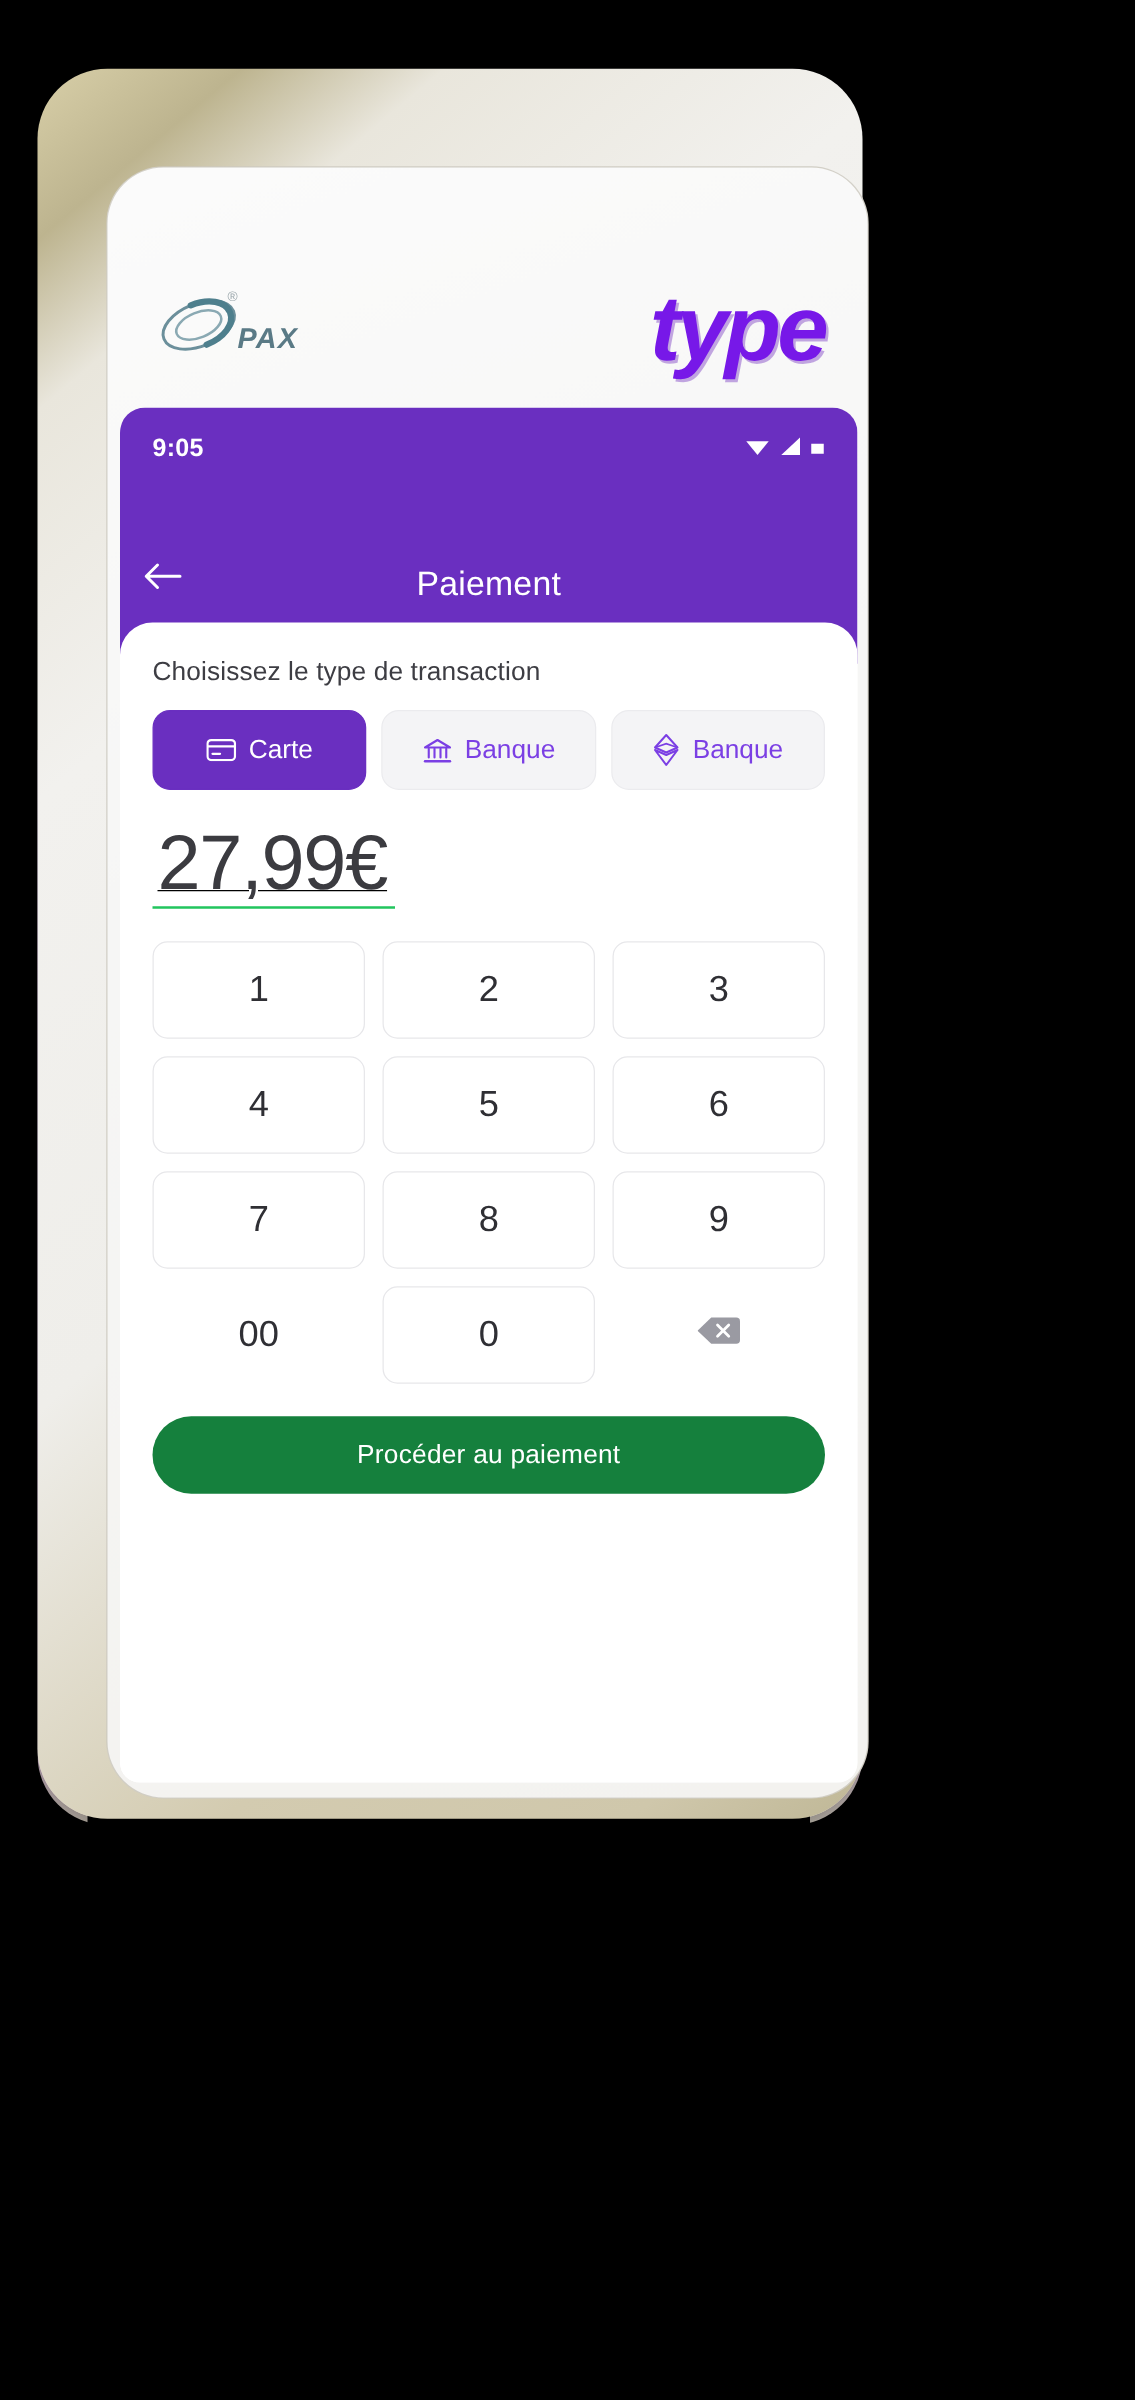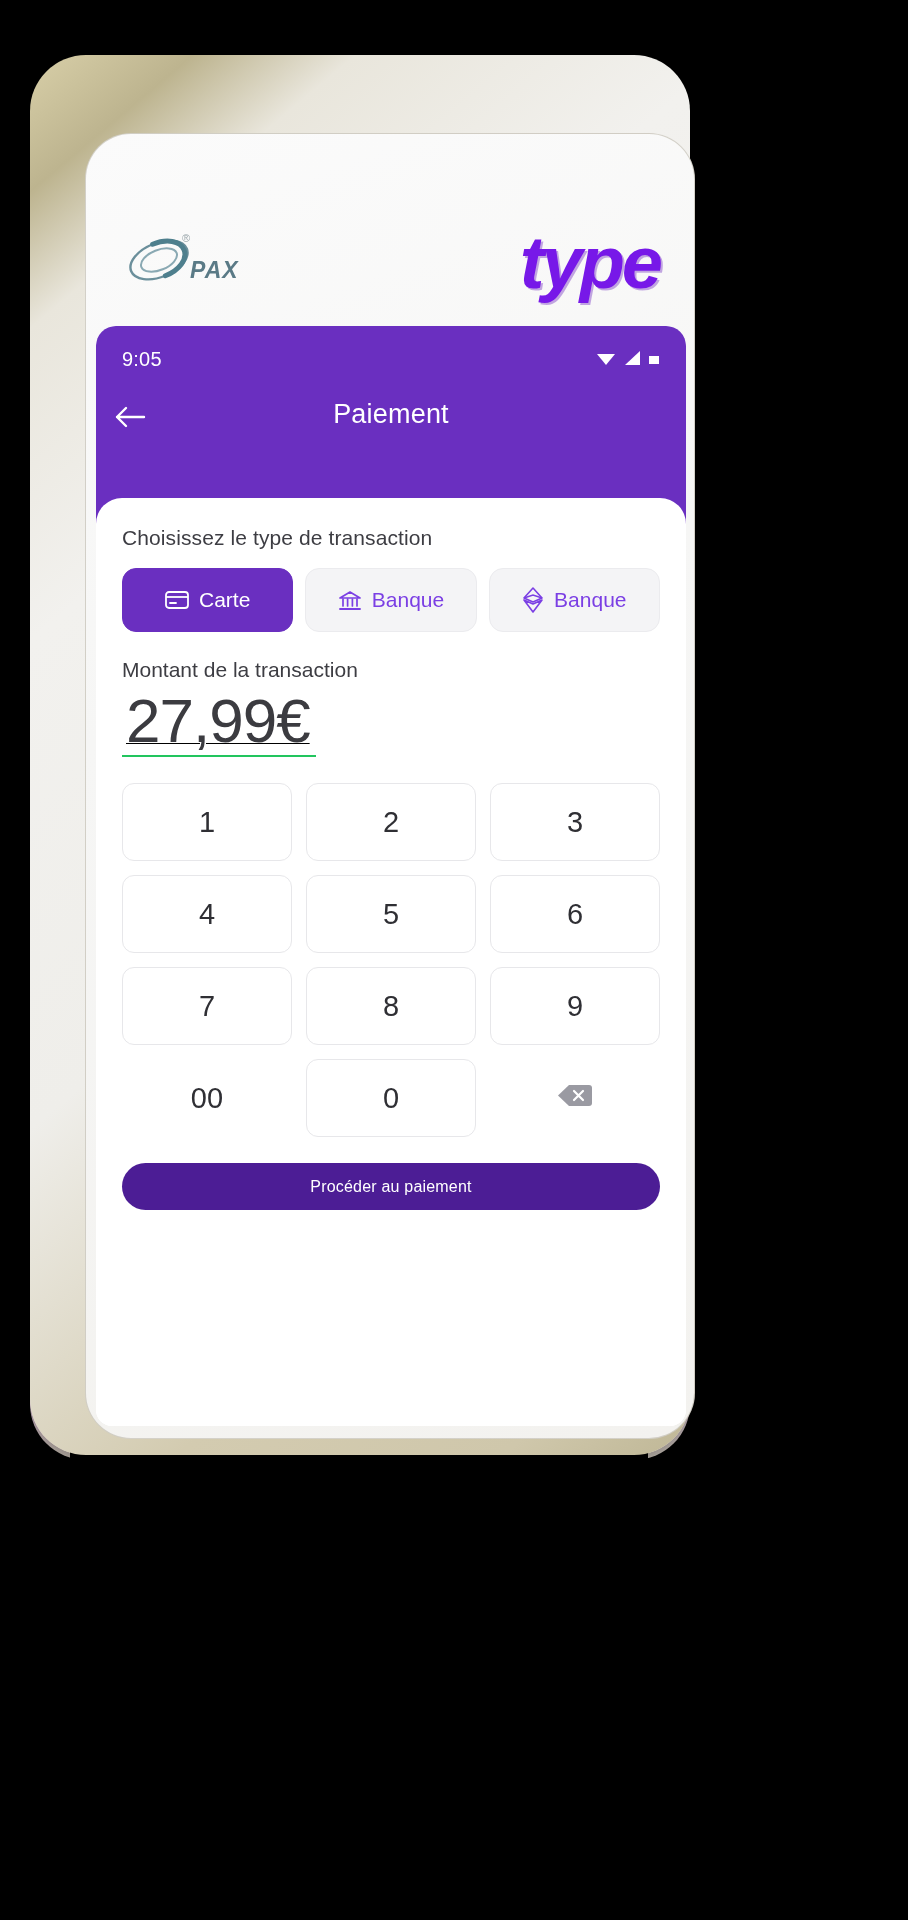--- a/index.html
+++ b/index.html
@@ -136,33 +136,33 @@
 
   .statusbar {
     display: flex;
     align-items: center;
     justify-content: space-between;
     padding: 22px 26px 0 26px;
     color: #ffffff;
   }
   .status-time {
     font-size: 20px;
-    font-weight: 400;
+    font-weight: 700;
     letter-spacing: 0.2px;
   }
   .status-icons {
     display: flex;
     align-items: center;
     gap: 7px;
   }
 
   .appbar-row {
     position: relative;
     display: flex;
-    align-items: flex-start;
+    align-items: flex-end;
     height: 84px;
     margin-top: 28px;
     padding: 0 14px;
   }
   .back-arrow {
     width: 40px;
     height: 40px;
     display: flex;
     align-items: center;
     justify-content: center;
@@ -264,26 +264,26 @@
     font-family: "Liberation Sans", sans-serif;
   }
   .key.flat {
     border-color: transparent;
     background: transparent;
   }
   .key.flat.back { color: #8e8e96; }
 
   .cta {
     width: 100%;
-    height: 47px;
+    height: 62px;
     border: none;
     border-radius: 32px;
-    background: #4c1d95;
+    background: #15803d;
     color: #ffffff;
-    font-size: 16px;
+    font-size: 21px;
     letter-spacing: 0.2px;
     cursor: pointer;
     font-family: "Liberation Sans", sans-serif;
   }
 </style>
 </head>
 <body>
 
 <div class="stage">
 
@@ -380,21 +380,20 @@
                 <svg width="22" height="26" viewBox="0 0 22 26">
                   <path d="M11 1 L20 11 L11 15 L2 11 Z" fill="none" stroke="currentColor" stroke-width="1.6" stroke-linejoin="round"></path>
                   <path d="M2 11 L11 8 L20 11" fill="none" stroke="currentColor" stroke-width="1.4"></path>
                   <path d="M11 17 L20 13 L11 25 L2 13 Z" fill="none" stroke="currentColor" stroke-width="1.6" stroke-linejoin="round"></path>
                 </svg>
               </span>
               <span>Banque</span>
             </div>
           </div>
 
-          <div class="amount-label">Montant de la transaction</div>
 
           <div class="amount-wrap">
             <span class="amount-value">27,99€</span>
           </div>
 
           <div class="keypad">
             <div class="key">1</div>
             <div class="key">2</div>
             <div class="key">3</div>
             <div class="key">4</div>

